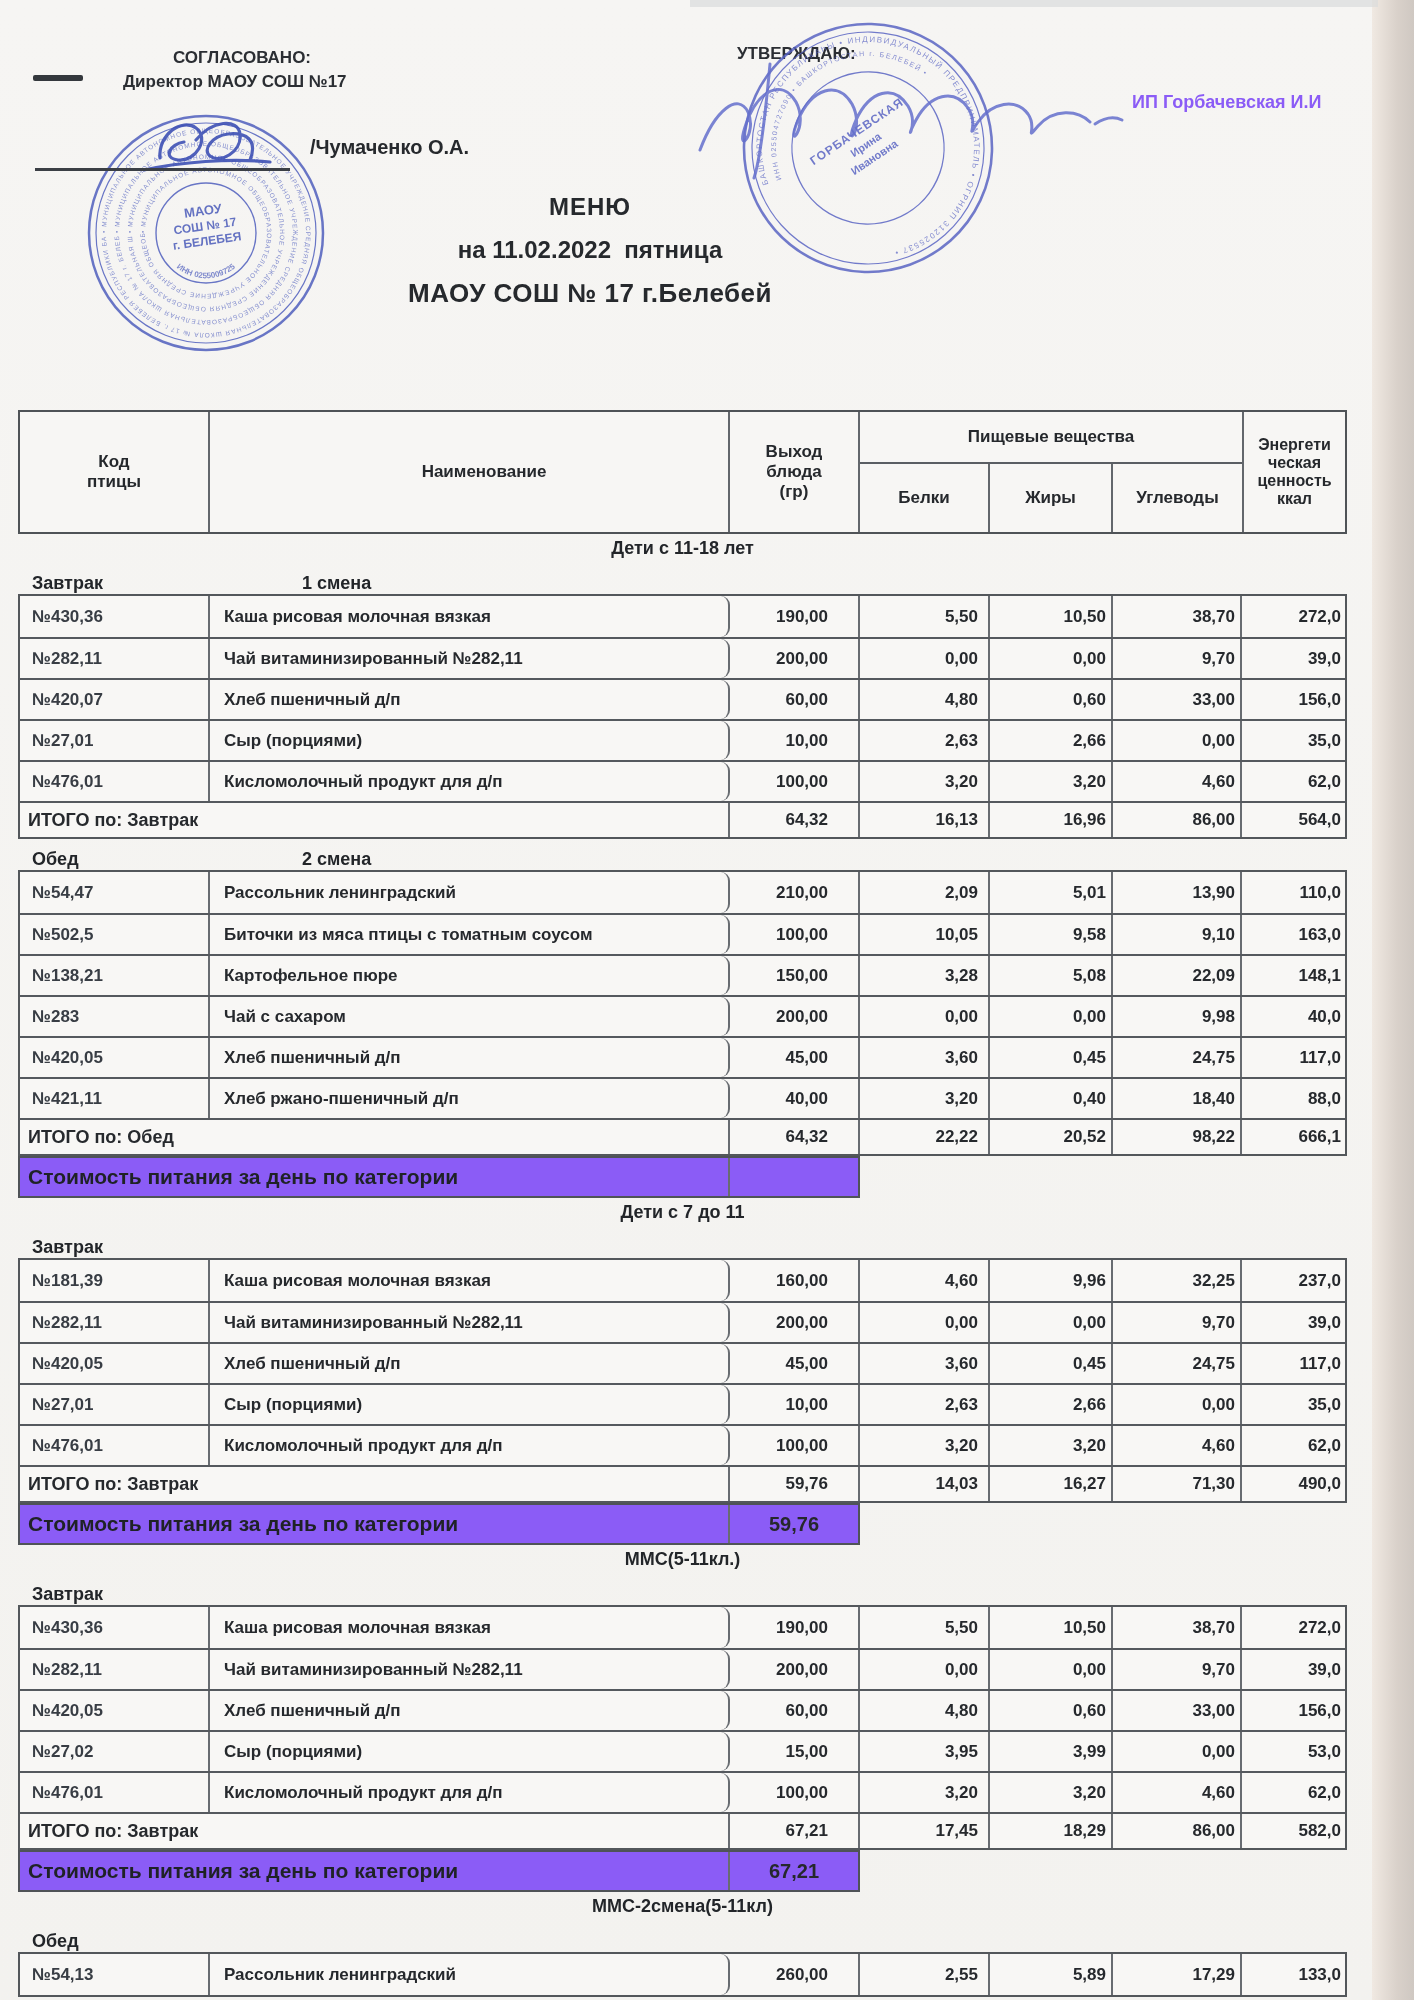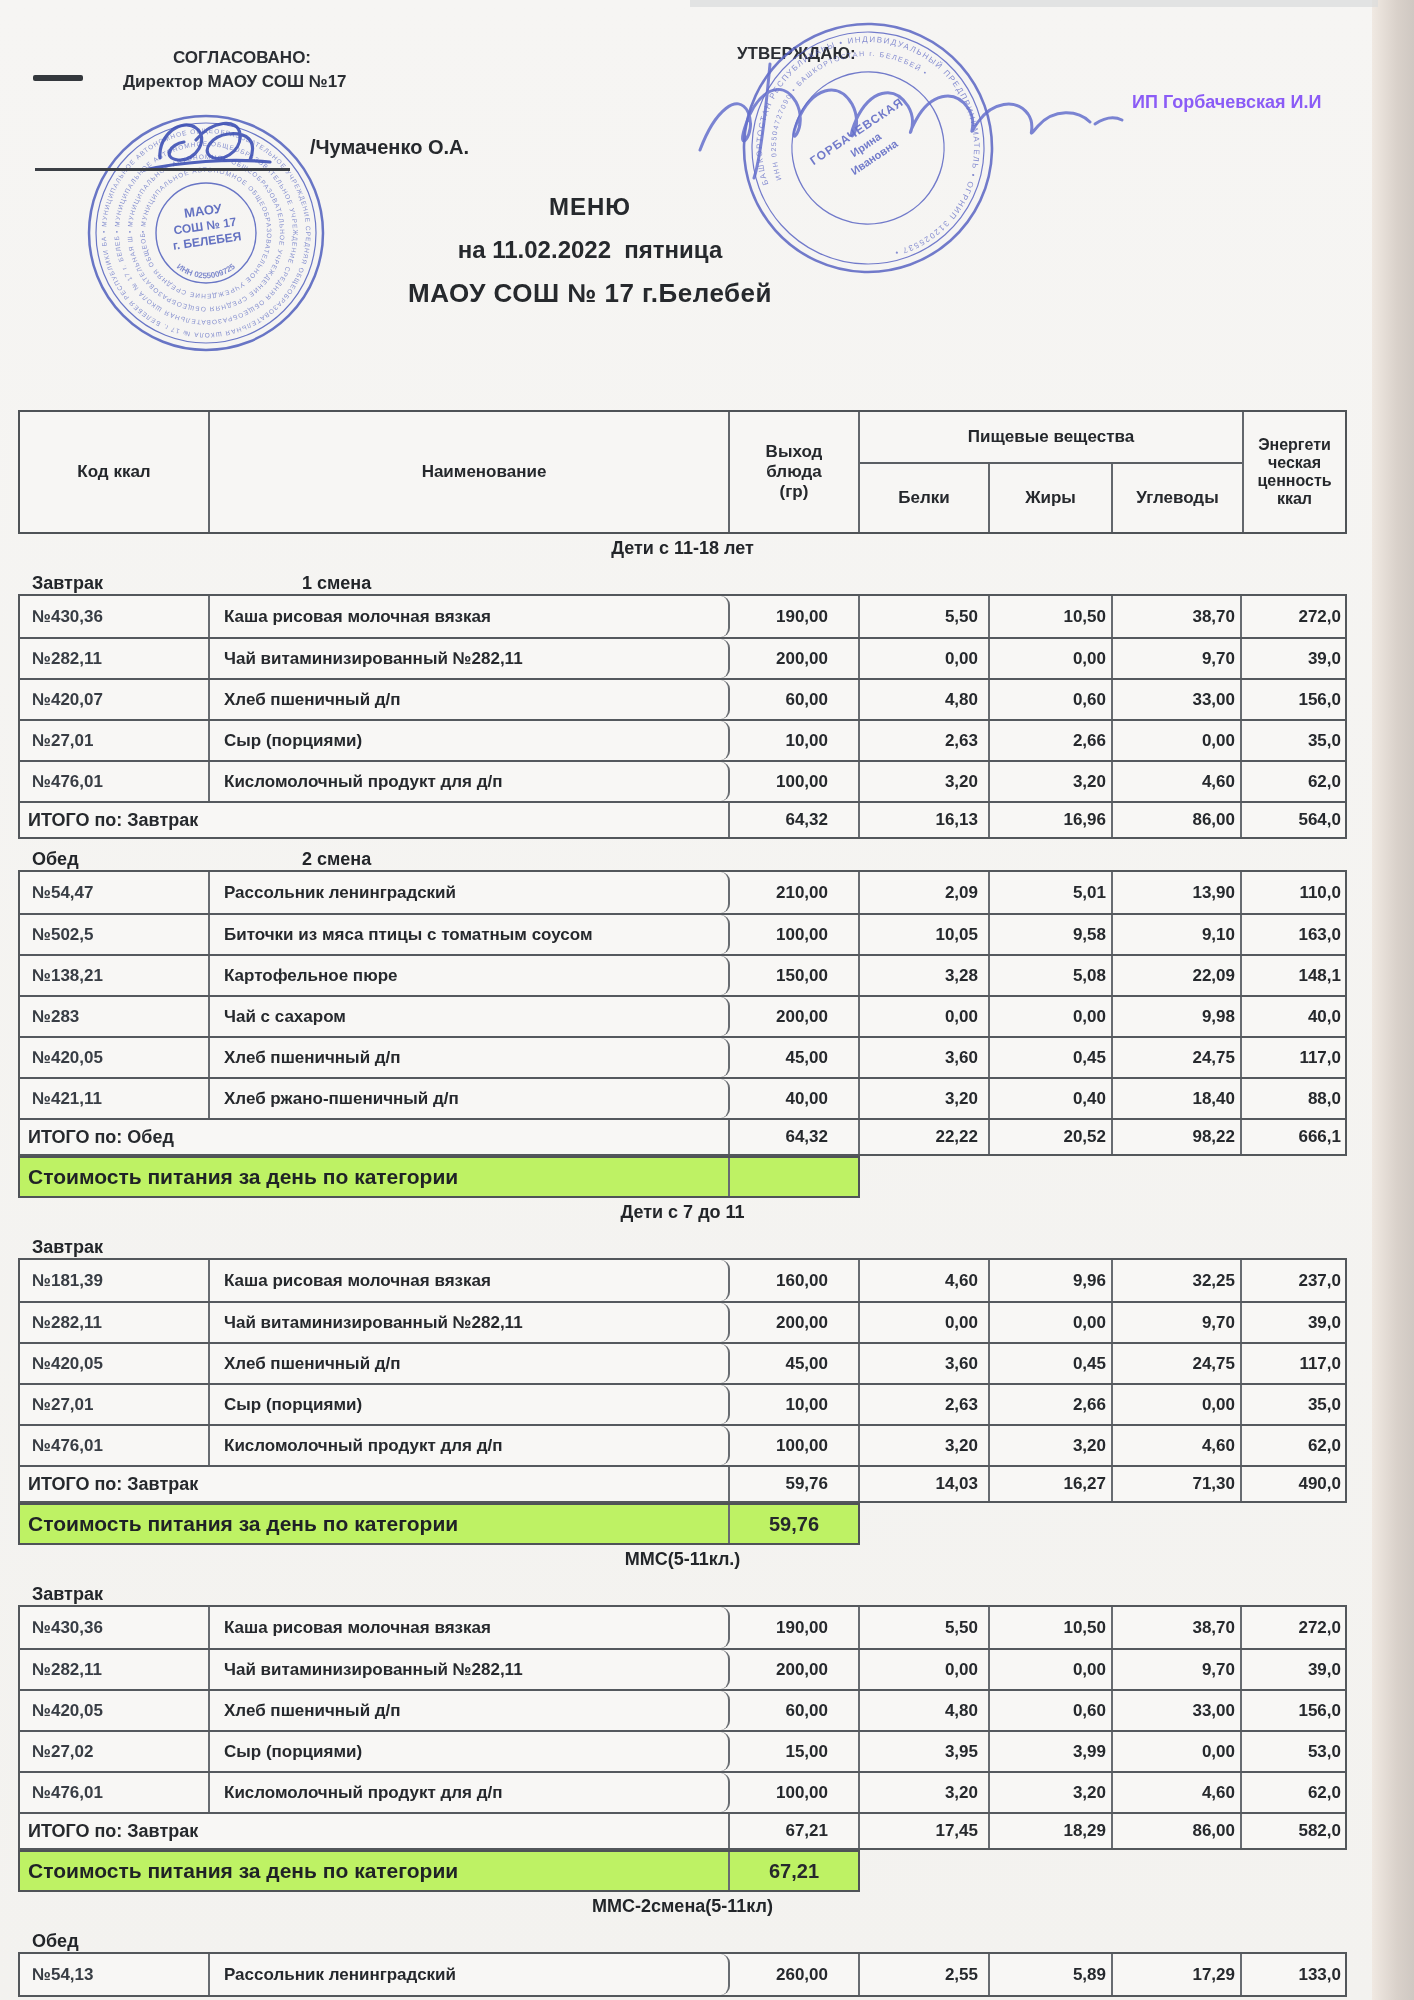--- a/index.html
+++ b/index.html
@@ -52,21 +52,21 @@
   .trow.total{grid-template-columns:710px 130px 130px 123px 129px 103px;height:36px;}
   .td{display:flex;align-items:center;font-size:17px;color:#26292d;border-right:2px solid #686c71;}
   .td:last-child{border-right:none;}
   .td-code{padding-left:12px;color:#383d44;font-weight:bold;}
   .td-name{padding-left:14px;font-weight:bold;color:#26292d;border-radius:9px;}
   .td-num{justify-content:flex-end;font-weight:bold;}
   .p-out{padding-right:30px;} .p-pro{padding-right:10px;} .p-fat{padding-right:5px;}
   .p-car{padding-right:5px;} .p-kc{padding-right:4px;}
   .total .td-label{padding-left:8px;font-weight:bold;font-size:18px;}
   .cost{width:842px;height:42px;border:2px solid #4f5357;display:grid;
-        grid-template-columns:708px 1fr;background:#bef264;}
+        grid-template-columns:708px 1fr;background:#8b5cf6;}
   .cost .cost-label{display:flex;align-items:center;padding-left:8px;
         font-size:21px;font-weight:bold;color:#1f2226;}
   .cost .cost-value{display:flex;align-items:center;justify-content:center;
         font-size:20px;font-weight:bold;border-left:2px solid #686c71;}
 </style>
 </head>
 <body>
 
 <div class="edge-right"></div>
 <div class="edge-top"></div>
@@ -153,21 +153,21 @@
   <div class="entity">ИП Горбачевская И.И</div>
 
   <div class="title-line t-menu">МЕНЮ</div>
   <div class="title-line t-date">на 11.02.2022  пятница</div>
   <div class="title-line t-school">МАОУ СОШ № 17 г.Белебей</div>
 </div>
 
 <div class="menu-table">
   <div class="thead">
     <div class="th th-code">
-        <span class="wrap80">Код ккал</span>
+        <span class="wrap80">Код птицы</span>
       </div>
     <div class="th th-name">Наименование</div>
     <div class="th th-out">
         <span class="wrap70">Выход блюда (гр)</span>
       </div>
     <div class="th th-group">Пищевые вещества</div>
     <div class="th th-energy">
         <span class="wrap95">Энергети ческая ценность ккал</span>
       </div>
     <div class="th-sub">

